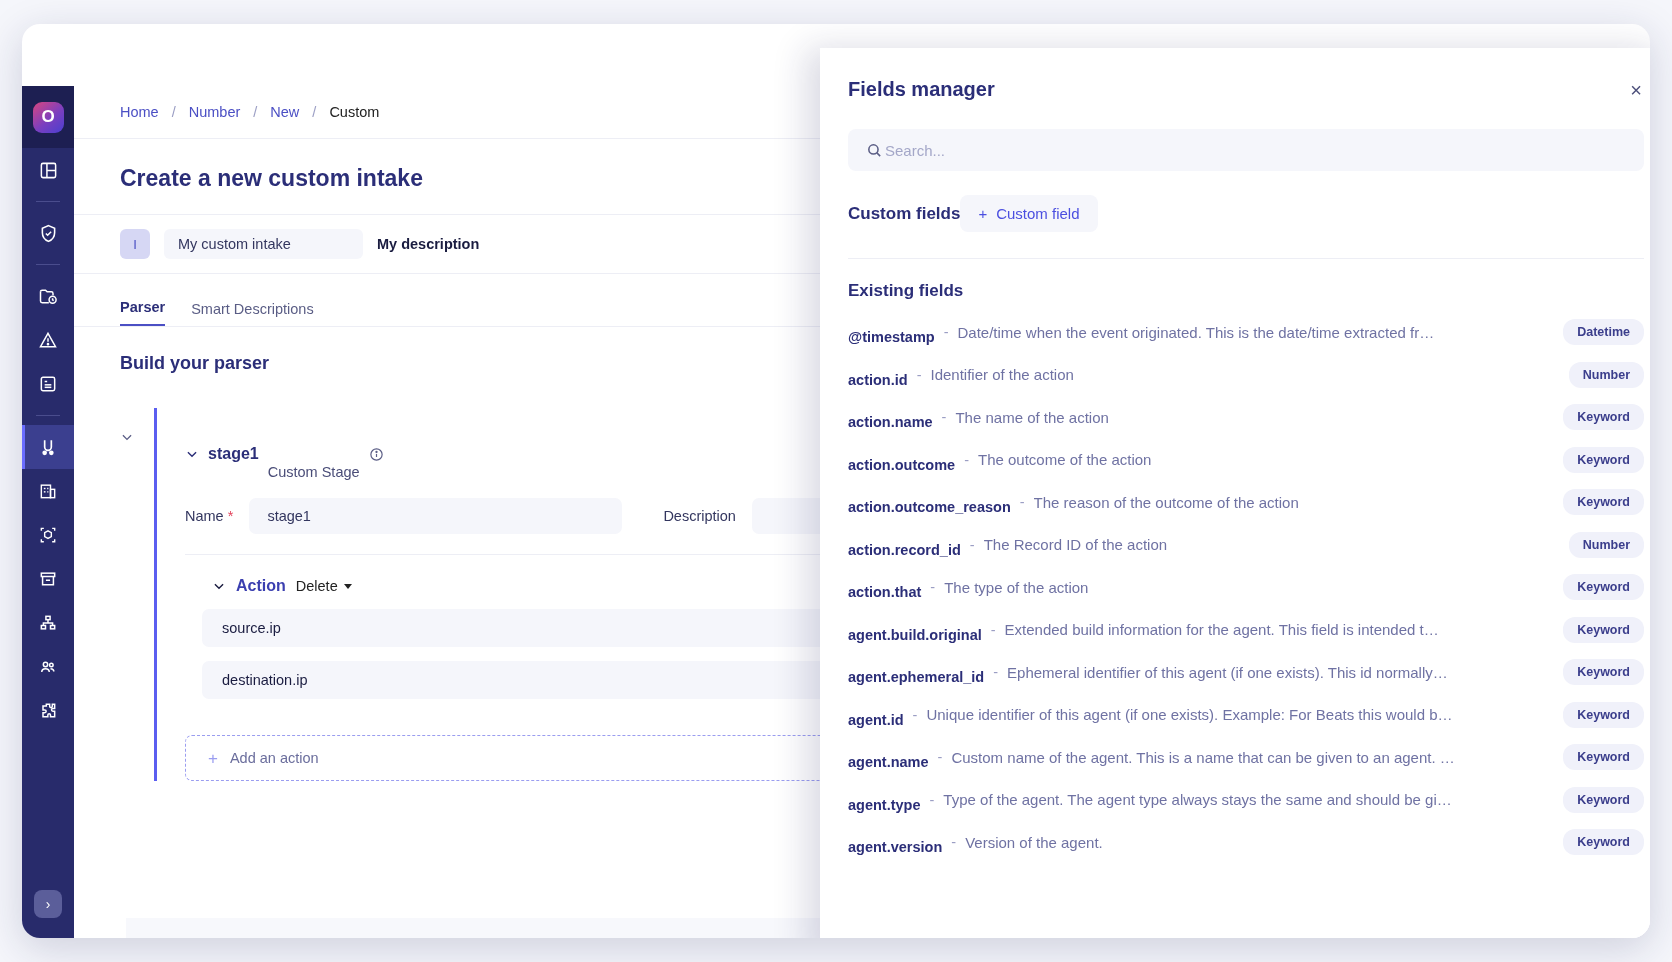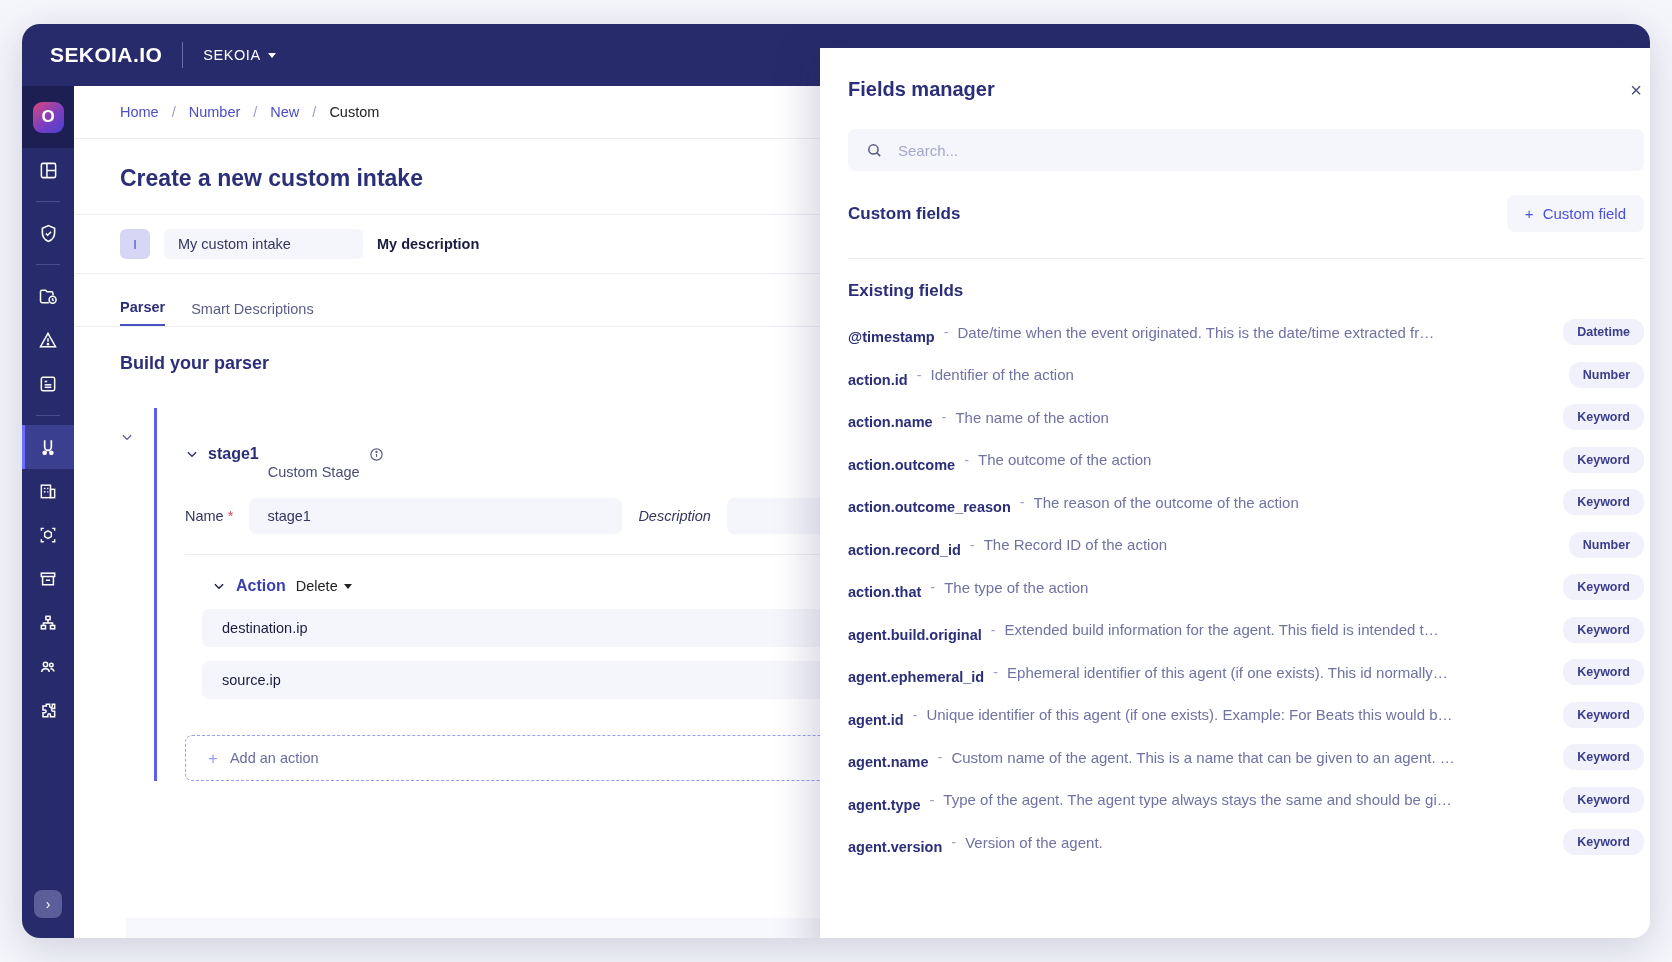--- a/index.html
+++ b/index.html
@@ -144,30 +144,30 @@
     background:#fff;border-radius:0 18px 18px 0;
     box-shadow:-14px 0 34px rgba(30,32,84,.16);
     overflow:hidden;
   }
   .panel-head{display:flex;align-items:center;justify-content:space-between;padding:30px 30px 0 28px;}
   .panel-title{font-size:20px;font-weight:bold;color:#2b2e78;}
   .panel-close{color:#4c4f7a;font-size:20px;line-height:1;cursor:pointer;}
 
   .search{
     margin:28px 28px 0 28px;height:42px;background:#f5f6fb;border-radius:8px;
-    display:flex;align-items:center;gap:13px;padding-left:18px;
+    display:flex;align-items:center;padding-left:18px;
   }
   .search input{
     border:0;background:transparent;outline:none;font-size:15px;color:#33365f;
     font-family:"Liberation Sans", sans-serif;width:700px;
   }
   .search input::placeholder{color:#a4a7c8;}
 
   .sec-row{
-    display:flex;align-items:center;justify-content:space-between;
+    display:flex;align-items:center;justify-content:flex-start;
     padding:24px 28px 0 28px;
   }
   .sec-title{font-size:17px;font-weight:bold;color:#2b2e78;}
   .cf-btn{
     background:#f5f6fb;border-radius:8px;padding:10px 18px;
     color:#4b4fe0;font-size:15px;display:flex;align-items:center;gap:9px;cursor:pointer;
   }
   .divider{height:1px;background:#edeef5;margin:26px 28px 0 28px;}
 
   .sec-title2{font-size:17px;font-weight:bold;color:#2b2e78;padding:22px 0 0 28px;}
@@ -185,28 +185,20 @@
   .ftype{
     flex:0 0 auto;margin-left:14px;background:#f0f1fa;color:#3b3e8c;
     font-size:12.5px;font-weight:bold;border-radius:12px;padding:6px 14px;white-space:nowrap;
   }
 </style>
 </head>
 <body>
 
 <div class="app">
 
-  <div class="topbar">
-    <div class="brand">SEKOIA.IO</div>
-    <div class="brand-div"></div>
-    <div class="tenant">
-      <span>SEKOIA</span>
-      <span class="caret-d"></span>
-    </div>
-  </div>
 
   <div class="sidebar">
     <div class="side-logo">
       <div class="badge">O</div>
     </div>
     <div class="side-items">
 
       <div class="side-item">
         <svg width="19" height="19" viewBox="0 0 24 24" fill="none" stroke="#fff" stroke-width="1.9">
           <rect x="3" y="3" width="18" height="18" rx="2"></rect>
@@ -351,39 +343,39 @@
               <circle cx="12" cy="7.8" r=".9" fill="#5a5d85"></circle>
             </svg>
         </div>
 
         <div class="field-row">
           <span class="lbl">
             <span>Name</span>
             <span class="req">*</span>
           </span>
           <div class="txt-input" style="width:355px;">stage1</div>
-          <span class="lbl" style="font-style:italic;">Description</span>
+          <span class="lbl" style="margin-left:25px;">Description</span>
           <div class="txt-input" style="width:300px;"></div>
         </div>
 
         <div class="hr-soft"></div>
 
         <div class="action-head">
           <svg width="14" height="14" viewBox="0 0 24 24" fill="none" stroke="#1a1c40" stroke-width="2.4">
               <path d="M5 9l7 7 7-7"></path>
             </svg>
           <span class="action-lbl">Action</span>
           <span class="action-del">
             <span>Delete</span>
             <span style="width:0;height:0;border-left:4px solid transparent;border-right:4px solid transparent;border-top:5px solid #222;"></span>
           </span>
         </div>
 
+        <div class="act-pill">source.ip</div>
         <div class="act-pill">destination.ip</div>
-        <div class="act-pill">source.ip</div>
 
         <div class="add-action">
           <span class="plus">+</span>
           <span>Add an action</span>
         </div>
       </div>
     </div>
 
     <div class="bottom-strip">
       <div class="bottom-handle"></div>

